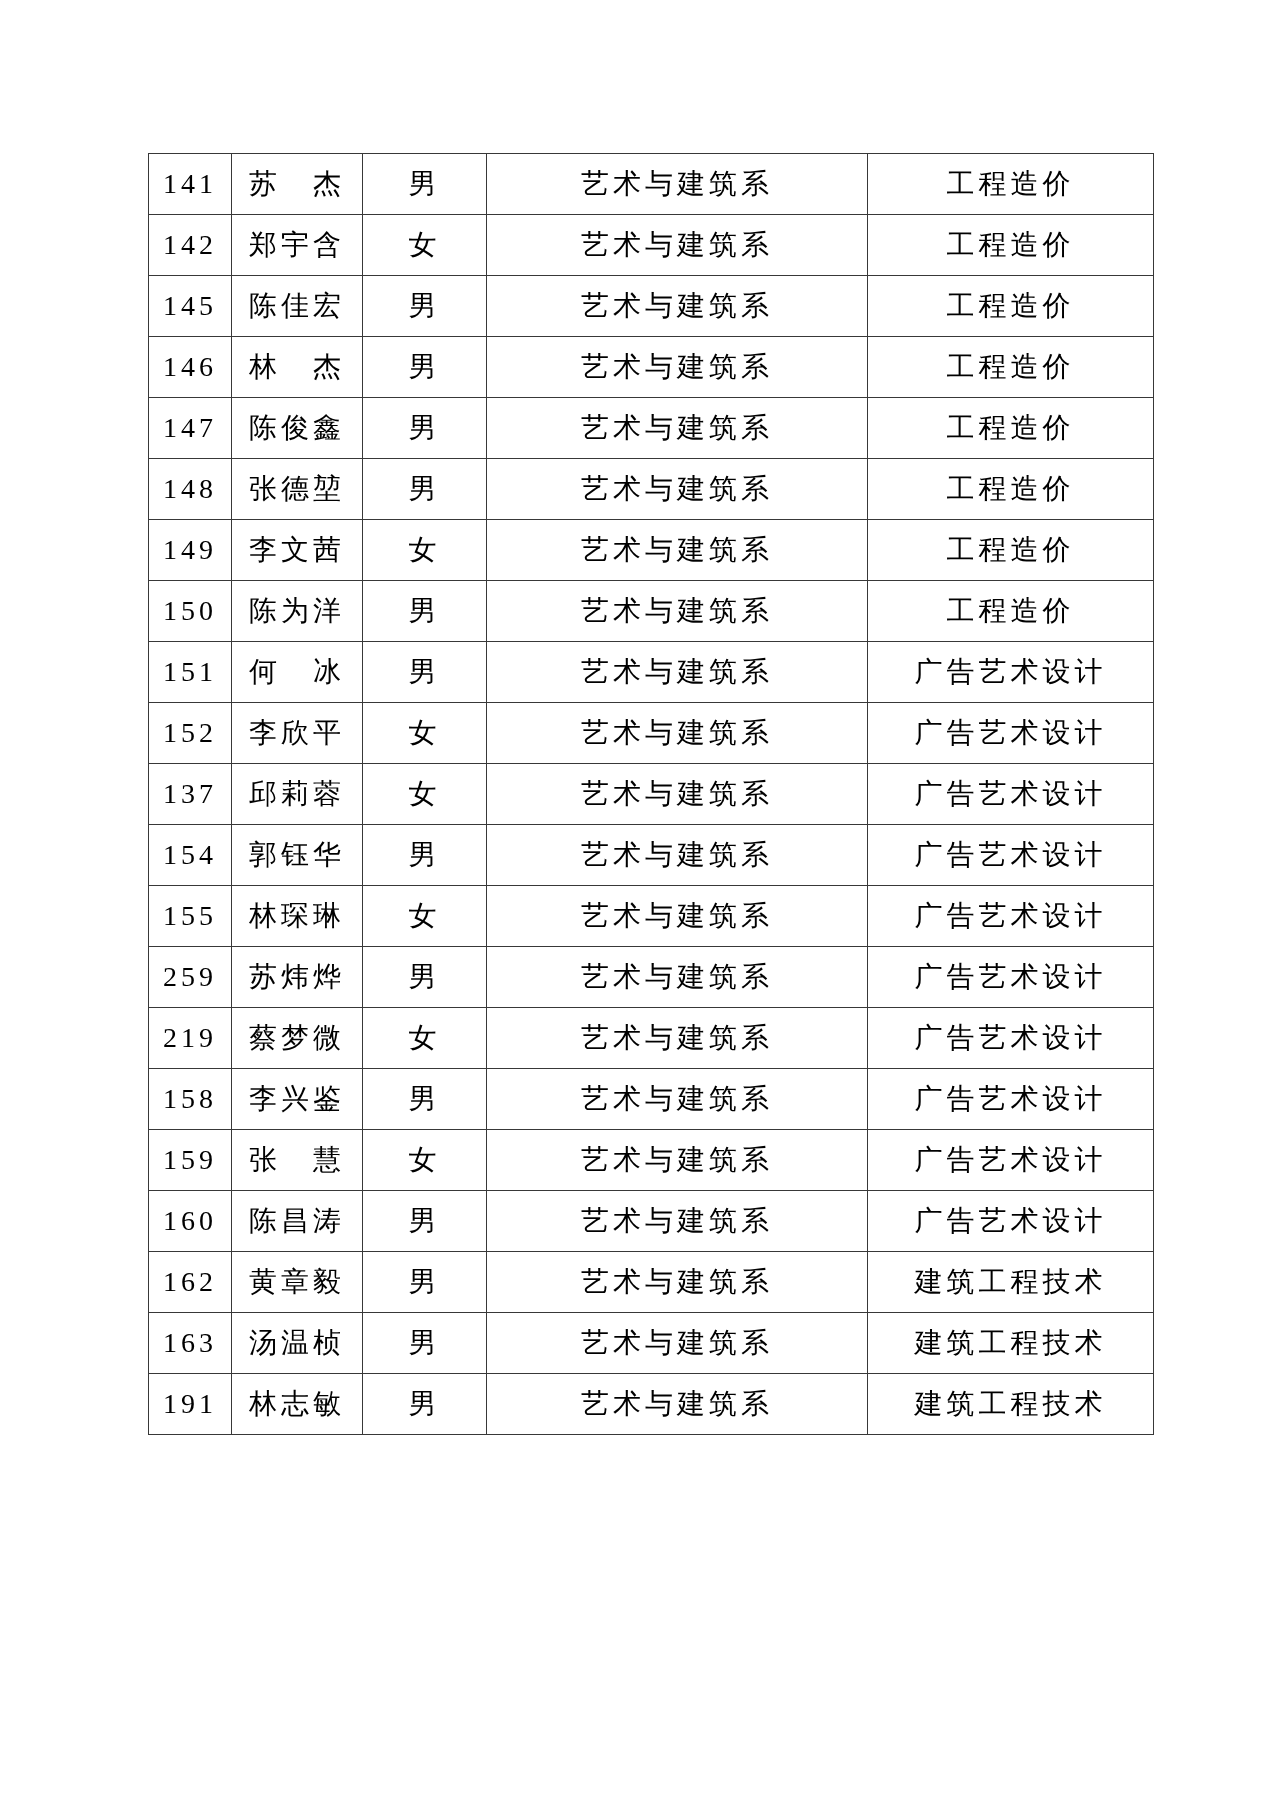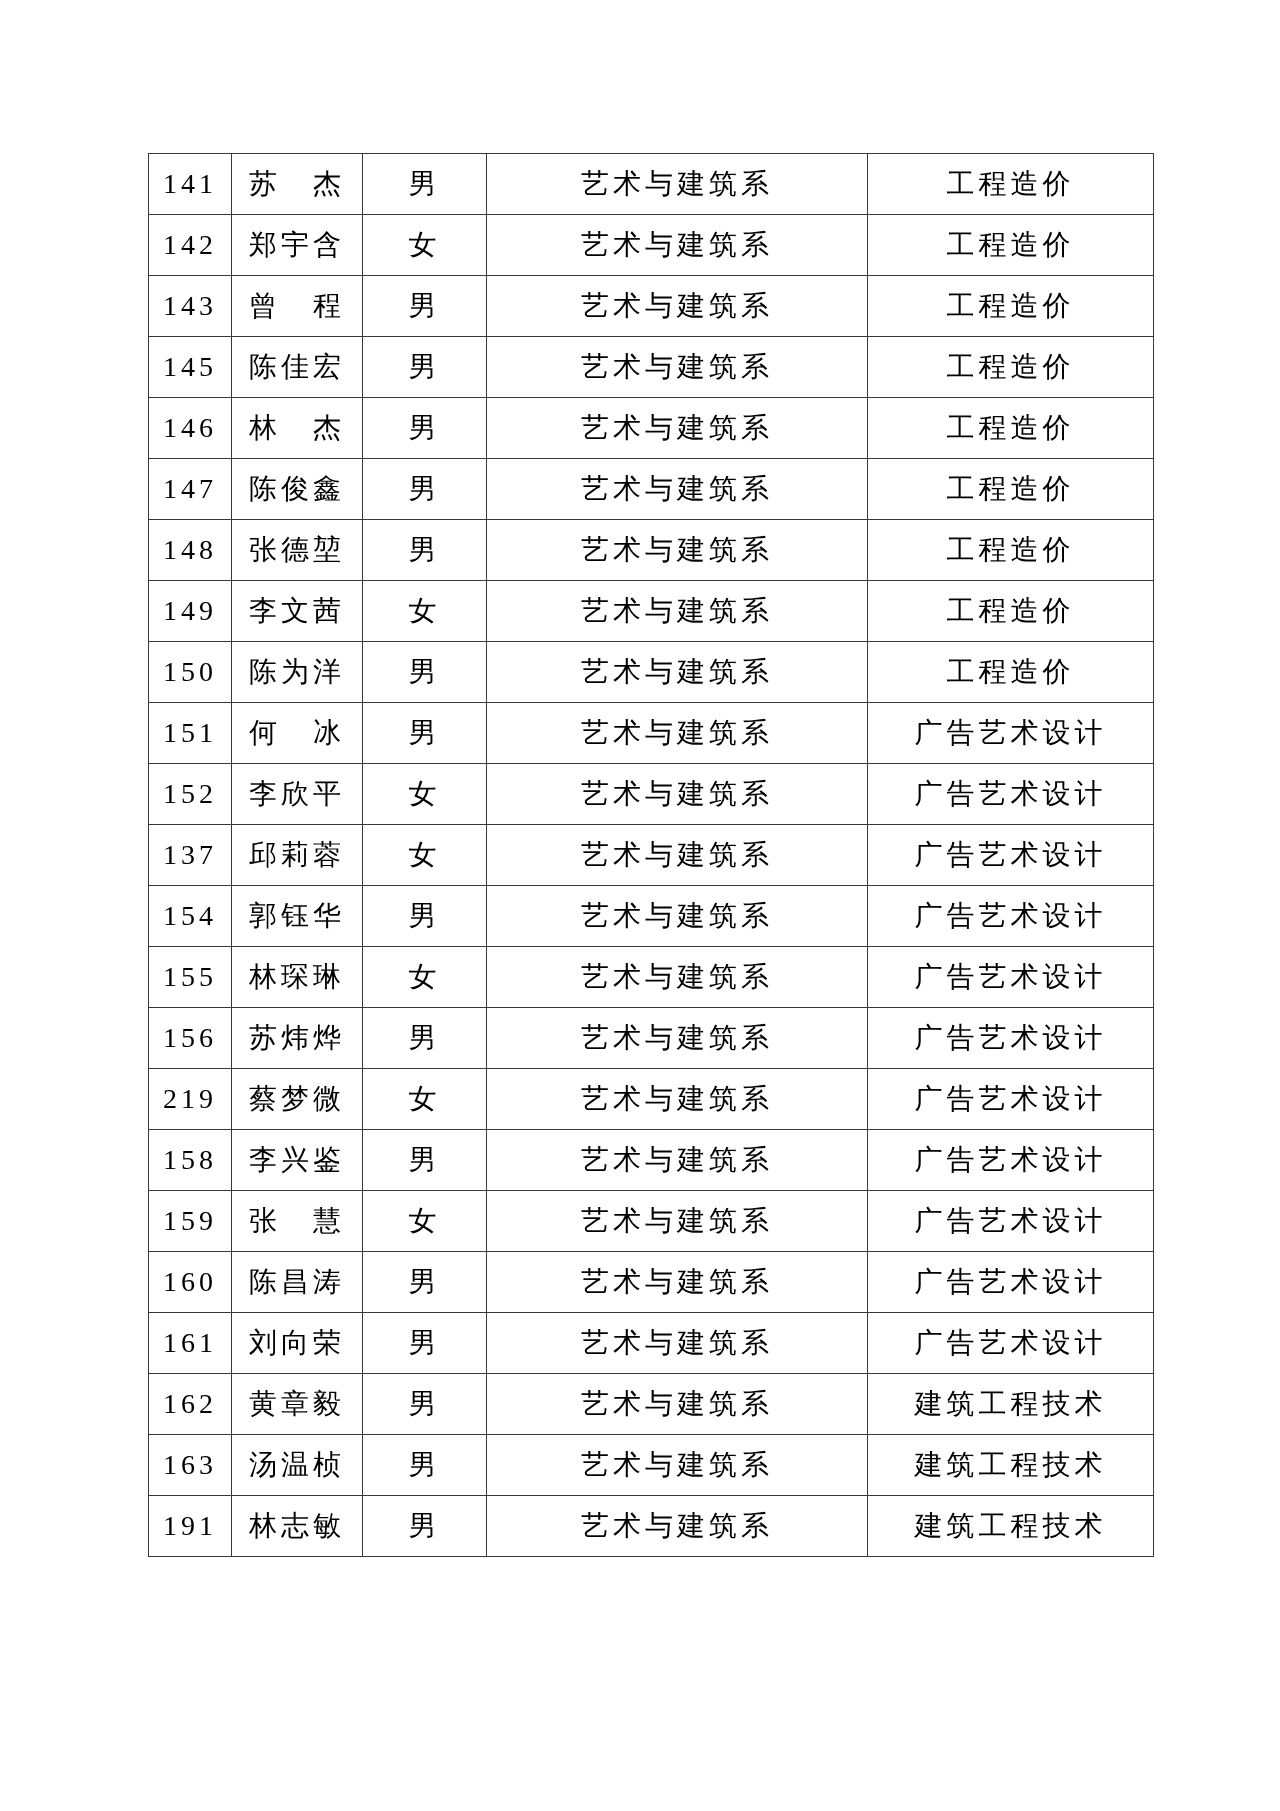--- a/index.html
+++ b/index.html
@@ -59,27 +59,20 @@
     <td class="c-major">工程造价</td>
   </tr>
         <tr>
     <td class="c-no">142</td>
     <td class="c-name">郑宇含</td>
     <td class="c-gender">女</td>
     <td class="c-dept">艺术与建筑系</td>
     <td class="c-major">工程造价</td>
   </tr>
         <tr>
-    <td class="c-no">143</td>
-    <td class="c-name">曾　程</td>
-    <td class="c-gender">男</td>
-    <td class="c-dept">艺术与建筑系</td>
-    <td class="c-major">工程造价</td>
-  </tr>
-        <tr>
     <td class="c-no">145</td>
     <td class="c-name">陈佳宏</td>
     <td class="c-gender">男</td>
     <td class="c-dept">艺术与建筑系</td>
     <td class="c-major">工程造价</td>
   </tr>
         <tr>
     <td class="c-no">146</td>
     <td class="c-name">林　杰</td>
     <td class="c-gender">男</td>
@@ -143,21 +136,21 @@
     <td class="c-major">广告艺术设计</td>
   </tr>
         <tr>
     <td class="c-no">155</td>
     <td class="c-name">林琛琳</td>
     <td class="c-gender">女</td>
     <td class="c-dept">艺术与建筑系</td>
     <td class="c-major">广告艺术设计</td>
   </tr>
         <tr>
-    <td class="c-no">156</td>
+    <td class="c-no">259</td>
     <td class="c-name">苏炜烨</td>
     <td class="c-gender">男</td>
     <td class="c-dept">艺术与建筑系</td>
     <td class="c-major">广告艺术设计</td>
   </tr>
         <tr>
     <td class="c-no">219</td>
     <td class="c-name">蔡梦微</td>
     <td class="c-gender">女</td>
     <td class="c-dept">艺术与建筑系</td>
@@ -173,27 +166,20 @@
         <tr>
     <td class="c-no">159</td>
     <td class="c-name">张　慧</td>
     <td class="c-gender">女</td>
     <td class="c-dept">艺术与建筑系</td>
     <td class="c-major">广告艺术设计</td>
   </tr>
         <tr>
     <td class="c-no">160</td>
     <td class="c-name">陈昌涛</td>
-    <td class="c-gender">男</td>
-    <td class="c-dept">艺术与建筑系</td>
-    <td class="c-major">广告艺术设计</td>
-  </tr>
-        <tr>
-    <td class="c-no">161</td>
-    <td class="c-name">刘向荣</td>
     <td class="c-gender">男</td>
     <td class="c-dept">艺术与建筑系</td>
     <td class="c-major">广告艺术设计</td>
   </tr>
         <tr>
     <td class="c-no">162</td>
     <td class="c-name">黄章毅</td>
     <td class="c-gender">男</td>
     <td class="c-dept">艺术与建筑系</td>
     <td class="c-major">建筑工程技术</td>

